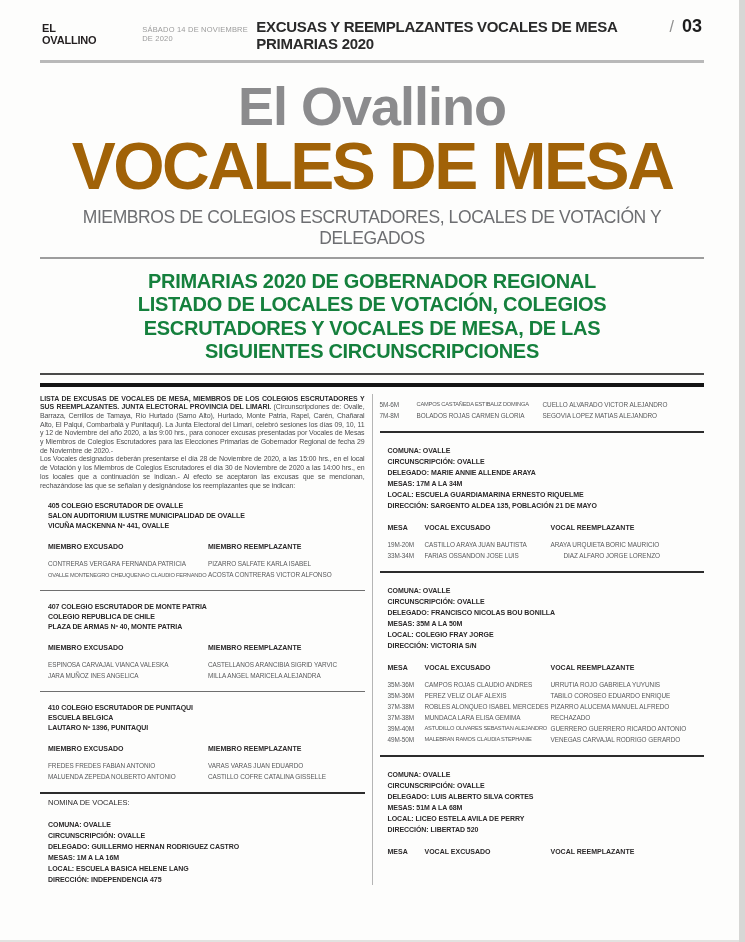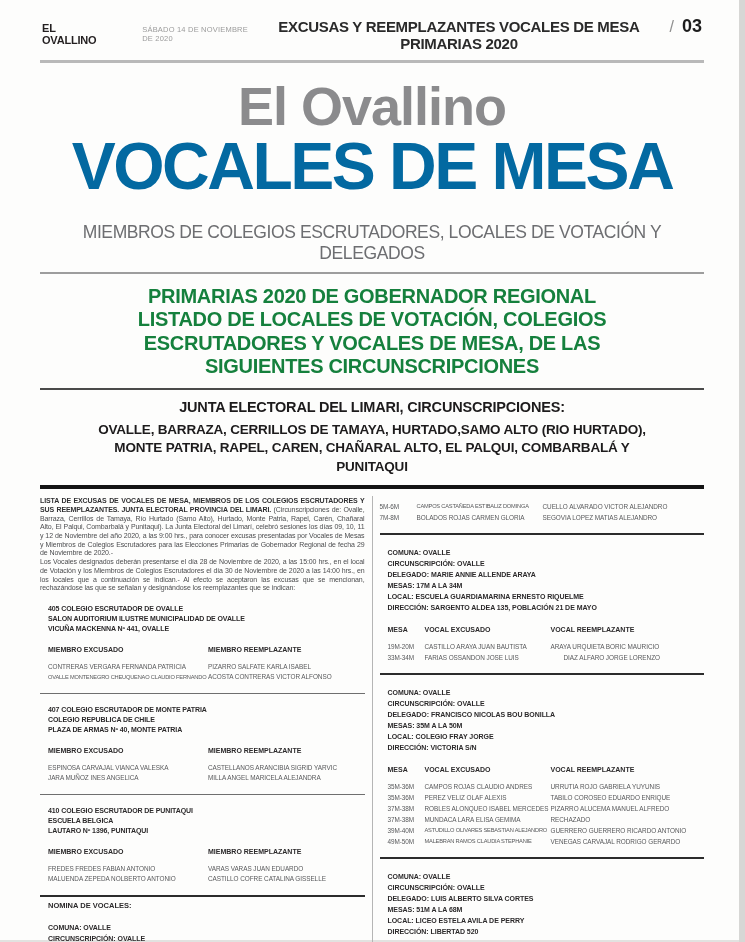--- a/index.html
+++ b/index.html
@@ -10,31 +10,31 @@
     margin:0 auto; padding:14px 35px 0 40px; overflow:hidden;
     border-right:6px solid #d7d7d5; box-shadow:inset 0 -2px 0 #e2e2e0;
     color:#231f20;
   }
 
   
   .topbar { display:flex; justify-content:space-between; align-items:baseline; padding:2px 2px 6px 2px; }
   .topbar-left { display:flex; align-items:baseline; gap:6px; }
   .tb-brand { font-size:11px; font-weight:800; letter-spacing:-0.2px; color:#231f20; }
   .tb-date  { font-size:7.5px; color:#9b9b9b; letter-spacing:0.2px;margin-left:36px; }
-  .topbar-right { display:flex; align-items:baseline; gap:8px;text-align:center; }
+  .topbar-right { display:flex; align-items:baseline; gap:8px; }
   .tb-title { font-size:15px; font-weight:800; letter-spacing:-0.3px; color:#2a2a2a; }
   .tb-slash { font-size:16px; color:#8f8f8f; font-weight:400; }
   .tb-page  { font-size:18px; font-weight:800; color:#1c1c1c; }
   .topbar-rule { height:3px; background:#b9b9b9; margin-top:2px; }
 
   
   .masthead { text-align:center; margin-top:16px; }
   .mast-brand { font-size:54px; font-weight:700; color:#8b8b8d; letter-spacing:-1px; line-height:1.0; }
-  .mast-title { font-size:66px; font-weight:800; color:#0369a1; letter-spacing:-2.5px; line-height:0.95; margin-top:2px; }
-  .mast-subtitle { font-size:17.5px; color:#6d6e71; letter-spacing:-0.4px; margin-top:24px; }
+  .mast-title { font-size:66px; font-weight:800; color:#a16207; letter-spacing:-2.5px; line-height:0.95; margin-top:2px; }
+  .mast-subtitle { font-size:17.5px; color:#6d6e71; letter-spacing:-0.4px; margin-top:9px; }
   .gray-rule { height:2px; background:#9d9d9d; margin-top:8px; }
 
   
   .headline {
     white-space:pre-line; text-align:center; font-size:20px; font-weight:800;
     letter-spacing:-0.3px; line-height:1.18; color:#15803d; margin:11px 30px 0 30px;
   }
   .thin-rule { height:1.5px; background:#4a4a4a; margin-top:9px; }
 
   
@@ -55,21 +55,21 @@
 
   .colegio { padding-left:8px; margin-top:11px; }
   .colegio-lines { font-size:7px; font-weight:700; line-height:10px; color:#2c2a2b; letter-spacing:-0.1px; }
   .member-head { display:grid; grid-template-columns:160px 1fr; margin-top:12px; font-size:7px; font-weight:700; color:#2c2a2b; }
   .member-rows { margin-top:9px; }
   .member-row { display:grid; grid-template-columns:160px 1fr; font-size:6.4px; line-height:10.5px; color:#57585a; letter-spacing:-0.05px; white-space:nowrap; }
 
   .rule-mid { border-top:1.8px solid #6f6f6f; margin-top:10px; }
   .rule-dark { border-top:2.2px solid #2c2c2c; margin-top:10px; }
 
-  .nomina-title { font-size:7.5px; font-weight:700; color:#2c2a2b; padding-left:8px; margin-top:4px; }
+  .nomina-title { font-size:7.5px; font-weight:400; color:#2c2a2b; padding-left:8px; margin-top:4px; }
 
   .vblock { padding-left:8px; margin-top:12px; }
   .vblock-info { font-size:7px; font-weight:700; line-height:11px; color:#2c2a2b; letter-spacing:-0.05px; }
   .vocal-head { display:grid; grid-template-columns:37px 126px 1fr; margin-top:13px; font-size:7px; font-weight:700; color:#2c2a2b; }
   .vocal-rows { margin-top:8px; }
   .vocal-row { display:grid; grid-template-columns:37px 126px 1fr; font-size:6.4px; line-height:11px; color:#57585a; white-space:nowrap; letter-spacing:-0.05px; }
   .vocal-row .xs, .member-row .xs { font-size:5.7px; letter-spacing:-0.2px; }
 
   .col-right .vocal-rows.first { margin-top:4px; }
 </style>
@@ -97,26 +97,20 @@
     <div class="mast-subtitle">MIEMBROS DE COLEGIOS ESCRUTADORES, LOCALES DE VOTACIÓN Y DELEGADOS</div>
   </section>
   <div class="gray-rule"></div>
 
   <h1 class="headline">PRIMARIAS 2020 DE GOBERNADOR REGIONAL
 LISTADO DE LOCALES DE VOTACIÓN, COLEGIOS
 ESCRUTADORES Y VOCALES DE MESA, DE LAS
 SIGUIENTES CIRCUNSCRIPCIONES</h1>
   <div class="thin-rule"></div>
 
-  <section class="junta">
-    <div class="junta-title">JUNTA ELECTORAL DEL LIMARI, CIRCUNSCRIPCIONES:</div>
-    <div class="junta-body">OVALLE, BARRAZA, CERRILLOS DE TAMAYA, HURTADO,SAMO ALTO (RIO HURTADO),
-MONTE PATRIA, RAPEL, CAREN, CHAÑARAL ALTO, EL PALQUI, COMBARBALÁ Y
-PUNITAQUI</div>
-  </section>
   <div class="heavy-rule"></div>
 
   <main class="columns">
 
     <div class="col col-left">
       <p class="intro"><b>LISTA DE EXCUSAS DE VOCALES DE MESA, MIEMBROS DE LOS COLEGIOS ESCRUTADORES Y SUS REEMPLAZANTES. JUNTA ELECTORAL PROVINCIA DEL LIMARI.</b> <span>(Circunscripciones de: Ovalle, Barraza, Cerrillos de Tamaya, Río Hurtado (Samo Alto), Hurtado, Monte Patria, Rapel, Carén, Chañaral Alto, El Palqui, Combarbalá y Punitaqui). La Junta Electoral del Limarí, celebró sesiones los días 09, 10, 11 y 12 de Noviembre del año 2020, a las 9:00 hrs., para conocer excusas presentadas por Vocales de Mesas y Miembros de Colegios Escrutadores para las Elecciones Primarias de Gobernador Regional de fecha 29 de Noviembre de 2020.-</span></p>
       <p class="intro">Los Vocales designados deberán presentarse el día 28 de Noviembre de 2020, a las 15:00 hrs., en el local de Votación y los Miembros de Colegios Escrutadores el día 30 de Noviembre de 2020 a las 14:00 hrs., en los locales que a continuación se indican.- Al efecto se aceptaron las excusas que se mencionan, rechazándose las que se señalan y designándose los reemplazantes que se indican:</p>
 
       <section class="colegio">
         <div class="colegio-lines pre">405 COLEGIO ESCRUTADOR DE OVALLE

